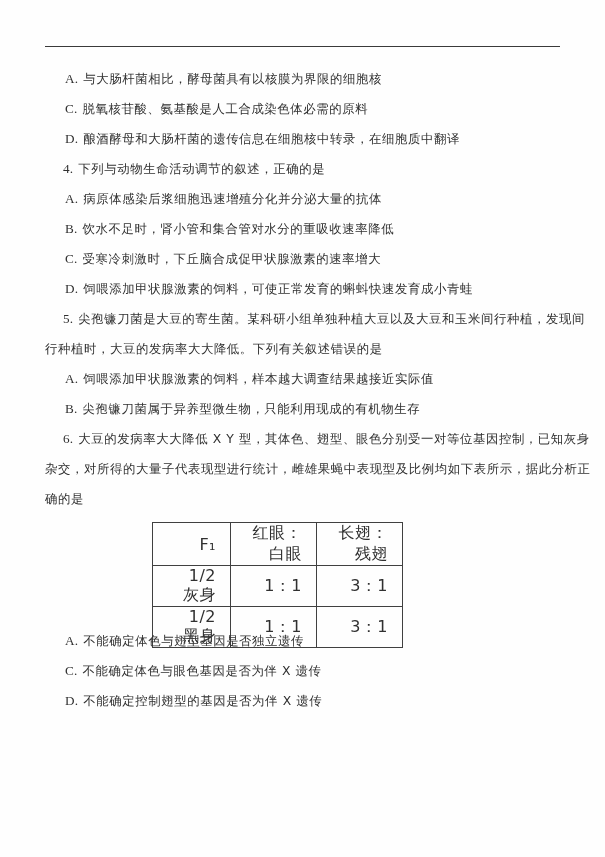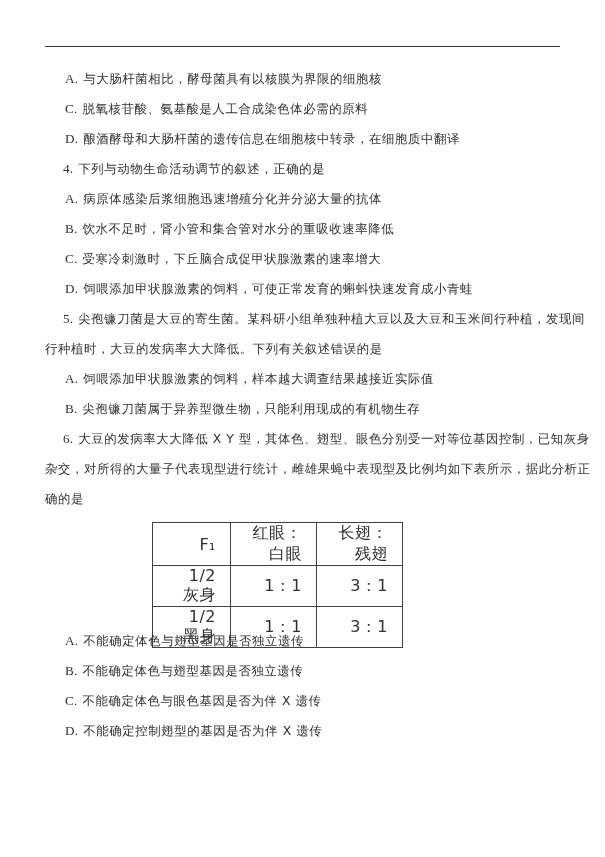--- a/index.html
+++ b/index.html
@@ -144,18 +144,17 @@
           <tr>
             <td>1/2 黑身</td>
             <td class="num">1：1</td>
             <td class="num">3：1</td>
           </tr>
         </tbody>
       </table>
     </div>
 
     <div class="line opt"><span class="lbl">A.</span><span class="cn">不能确定体色与翅型基因是否独立遗传</span></div>
-    <div class="line opt"><span class="lbl">B.</span><span class="cn">不能确定体色与翅型基因是否独立遗传</span></div>
     <div class="line opt"><span class="lbl">C.</span><span class="cn">不能确定体色与眼色基因是否为伴 X 遗传</span></div>
     <div class="line opt"><span class="lbl">D.</span><span class="cn">不能确定控制翅型的基因是否为伴 X 遗传</span></div>
 
   </div>
 </div>
 
 </body></html>

